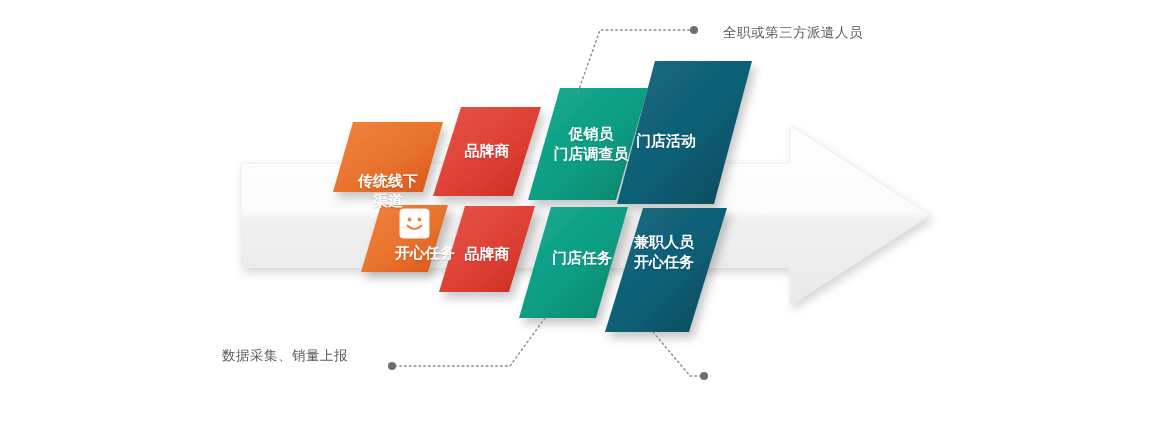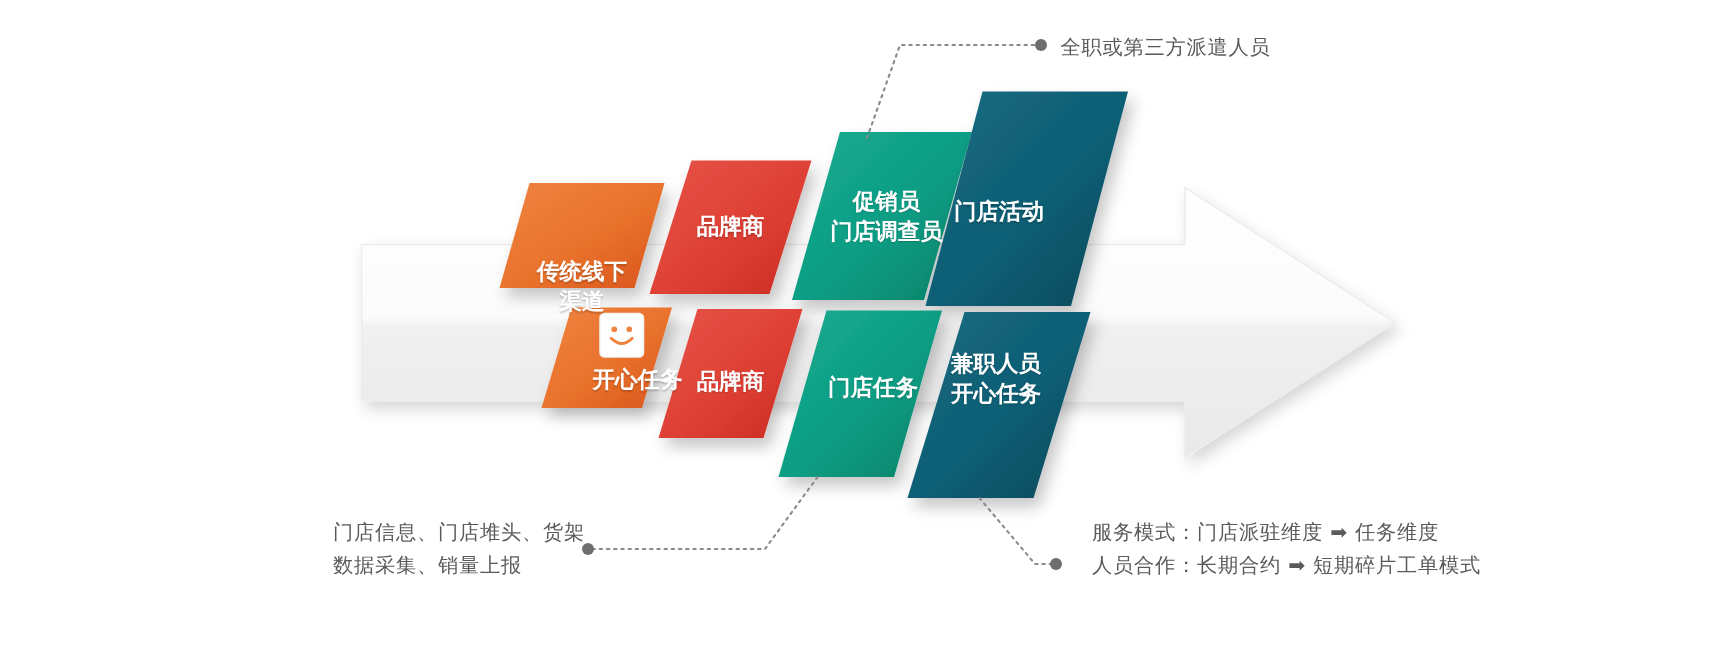--- a/index.html
+++ b/index.html
@@ -28,21 +28,21 @@
     height: 430px;
   }
   .anno {
     position: absolute;
     color: #5a5a5a;
     font-size: 13.5px;
     line-height: 22px;
     white-space: nowrap;
     letter-spacing: 0.5px;
   }
-  .anno.right { text-align: left; }
+  .anno.right { text-align: left; margin-left: 16px; }
   .anno.left  { text-align: left; }
   .boxlabel {
     position: absolute;
     color: #ffffff;
     font-size: 15px;
     line-height: 20px;
     font-weight: bold;
     text-align: center;
     white-space: nowrap;
     text-shadow: 0 1px 1px rgba(0,0,0,0.18);
@@ -178,22 +178,17 @@
   <div class="boxlabel" style="left:620px; top:232px; width:88px;">
     <div>兼职人员</div>
     <div>开心任务</div>
   </div>
 
   <div class="anno right" style="left:707px; top:21px;">
     <div>全职或第三方派遣人员</div>
   </div>
 
   <div class="anno left" style="left:222px; top:344px;">
-    <div>门店信息、门店堆头、货架</div>
     <div>数据采集、销量上报</div>
   </div>
 
-  <div class="anno right" style="left:728px; top:344px;">
-    <div>服务模式：门店派驻维度 ➡ 任务维度</div>
-    <div>人员合作：长期合约 ➡ 短期碎片工单模式</div>
-  </div>
 
 </div>
 
 </body></html>

